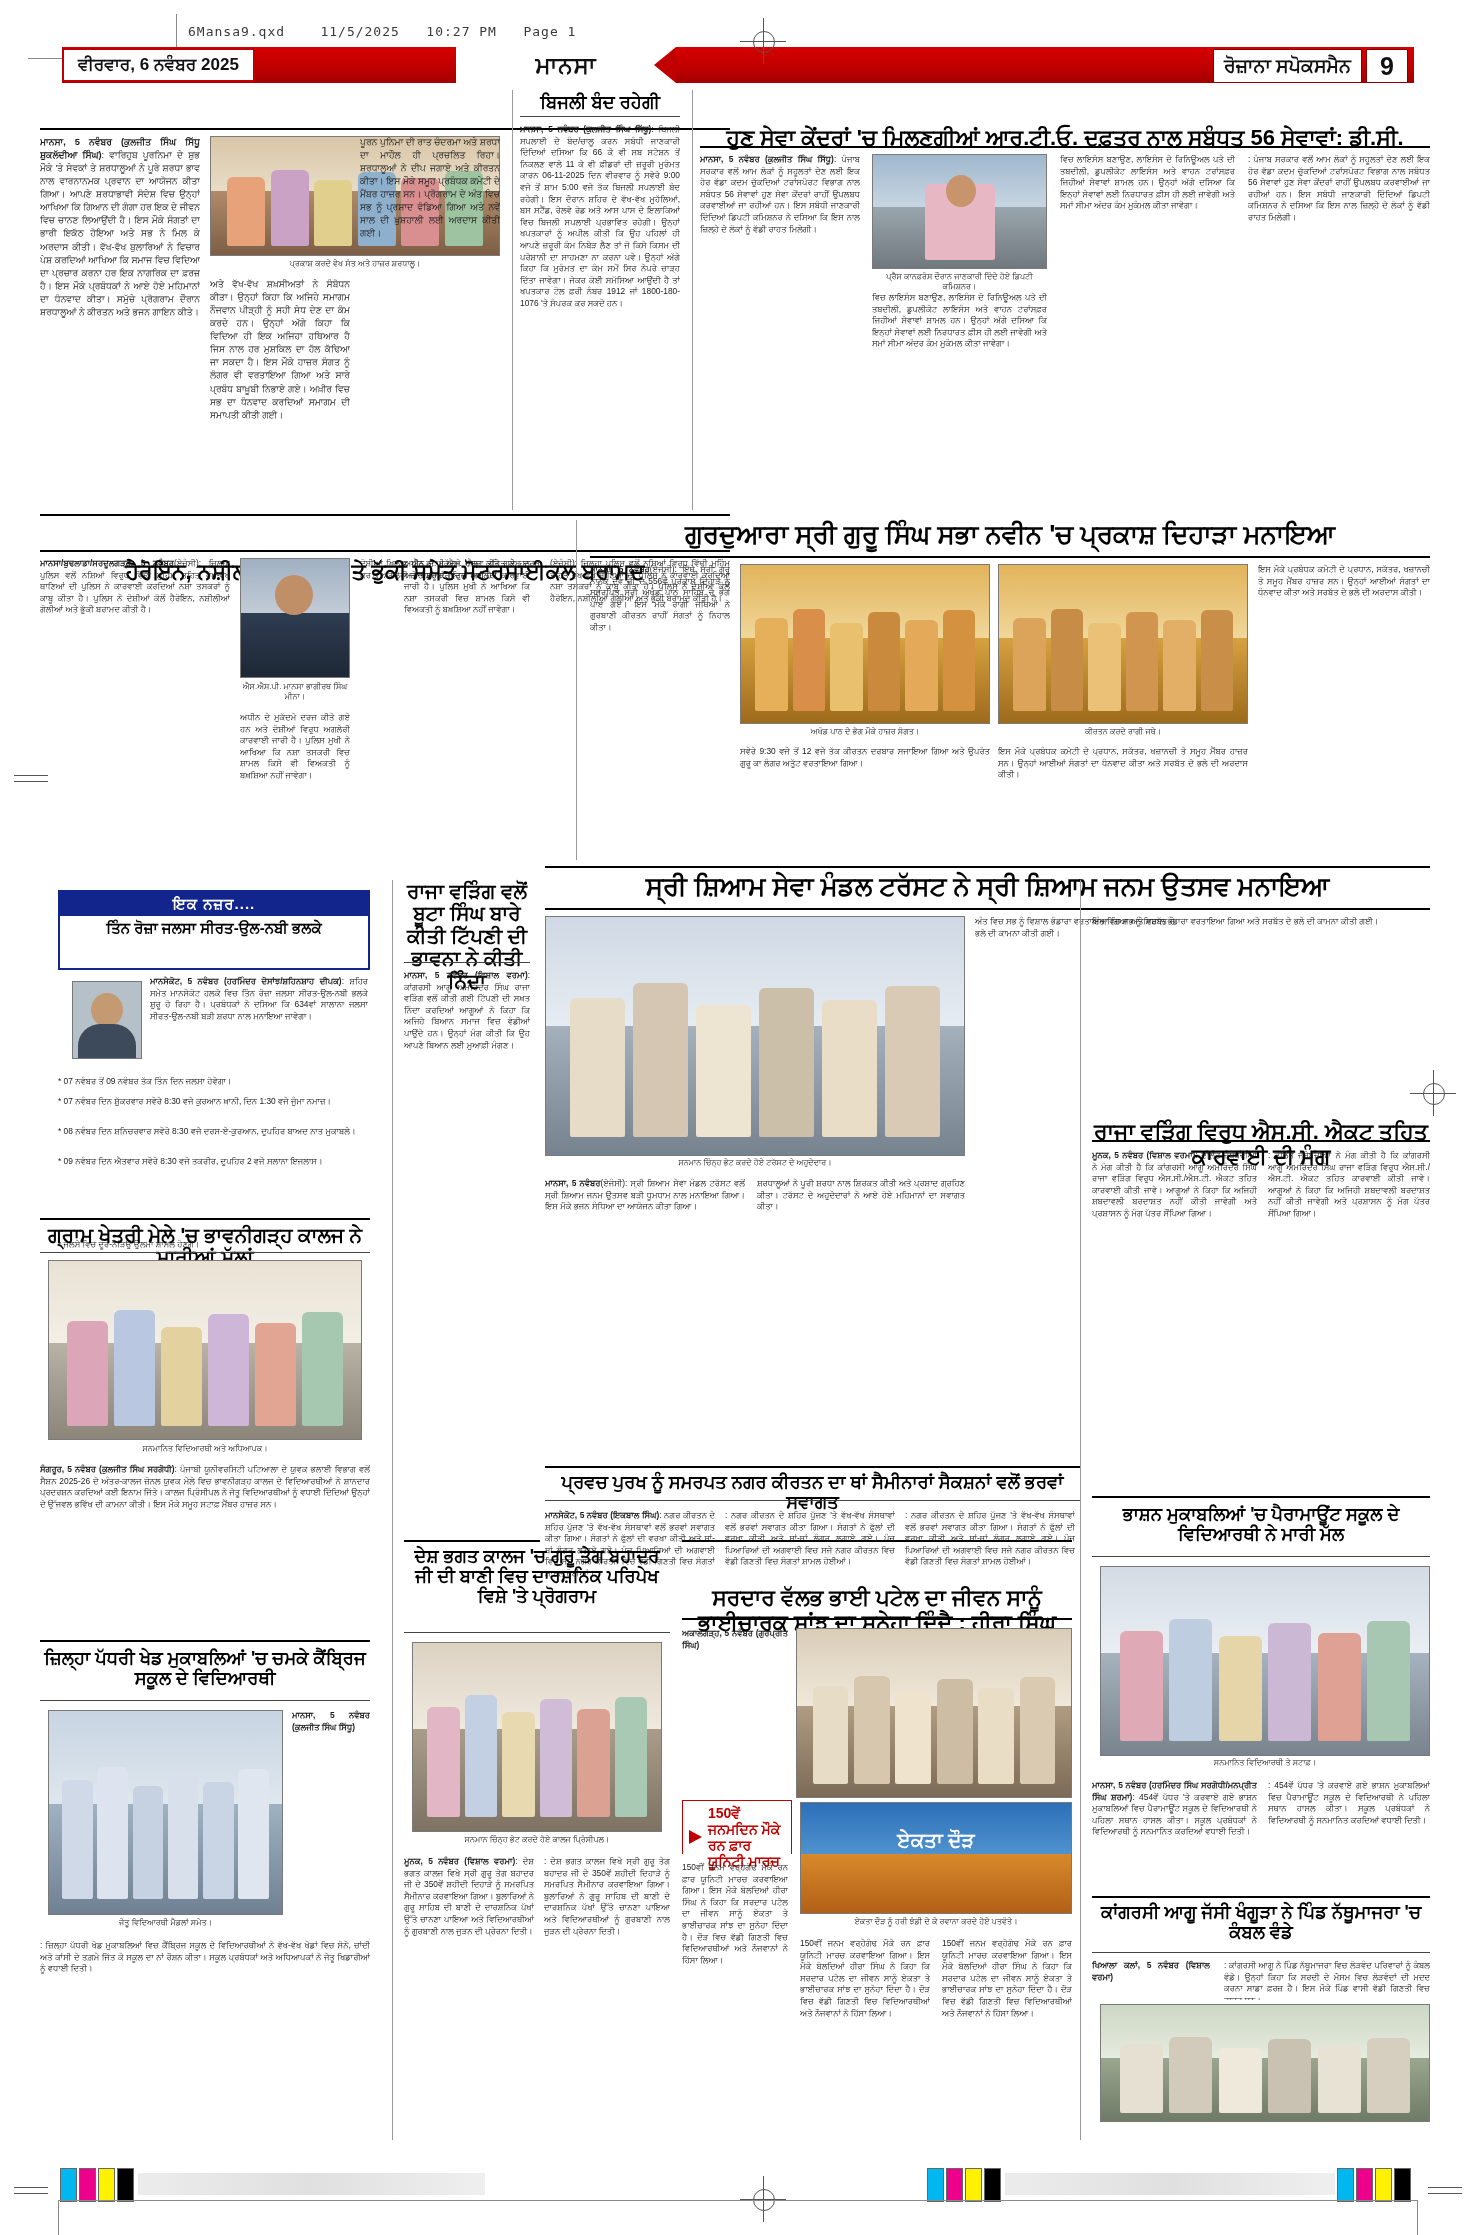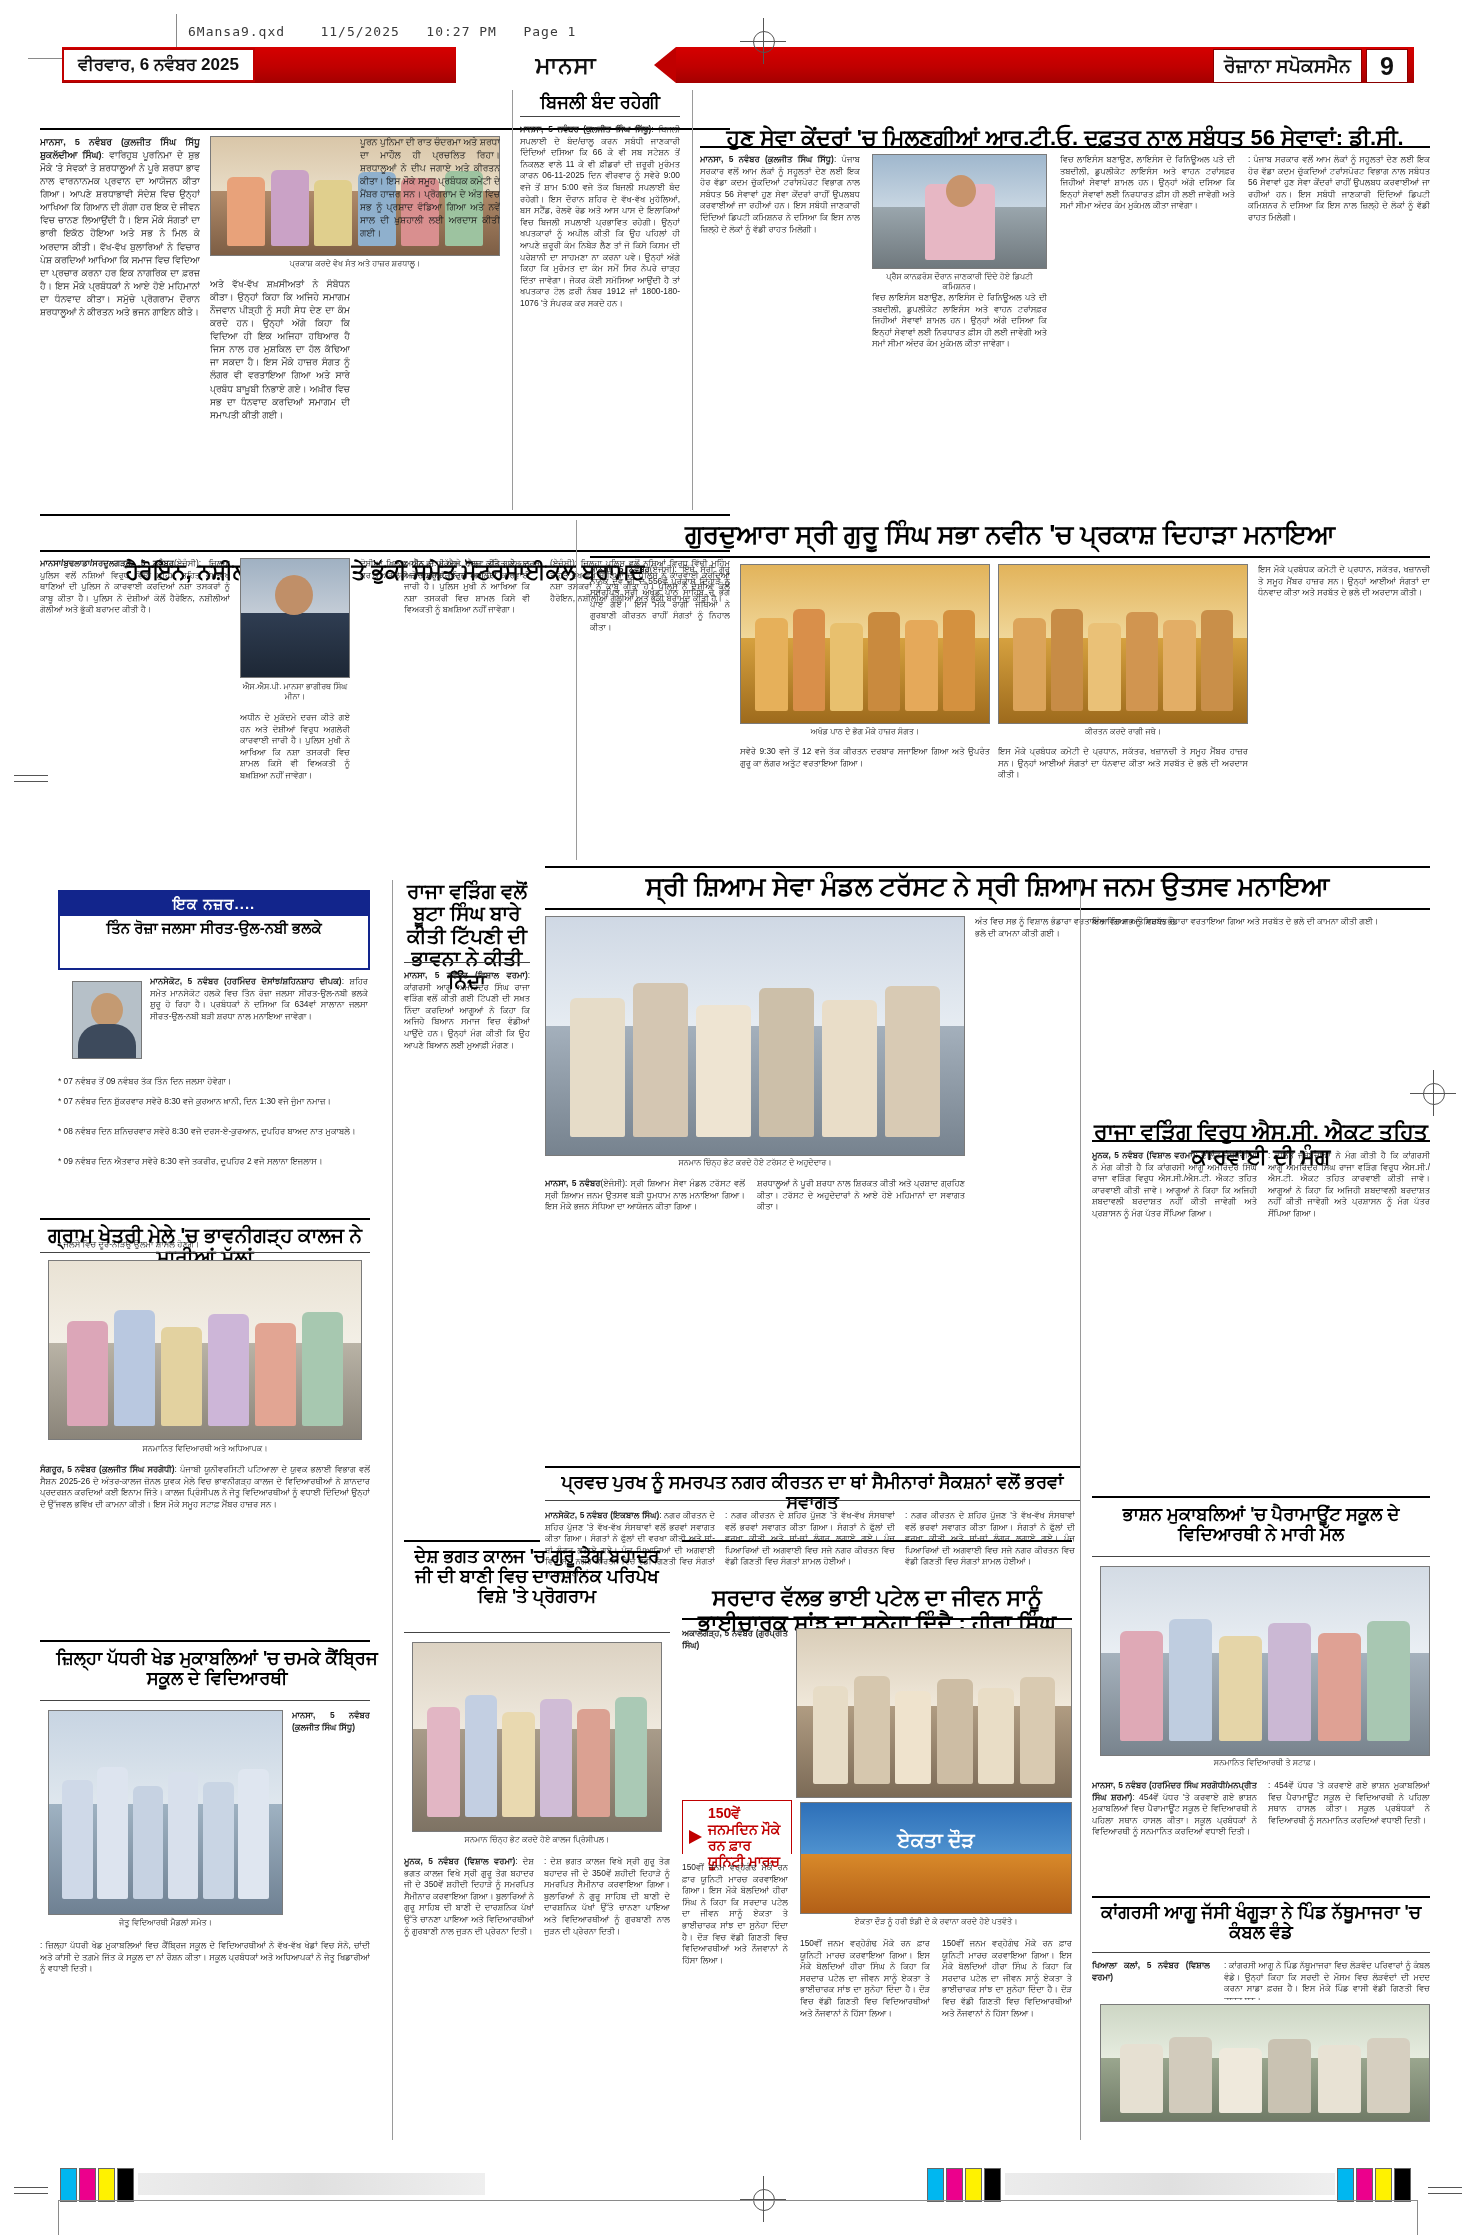--- a/index.html
+++ b/index.html
@@ -279,21 +279,21 @@
     <div class="f5" style="background:#e2a593;"></div>
       <div class="f6" style="background:#a7c8b0;"></div>
     <div class="frame"></div>
   </div>
   <div class="blk cap" style="left:48px;top:1444px;width:314px;">ਸਨਮਾਨਿਤ ਵਿਦਿਆਰਥੀ ਅਤੇ ਅਧਿਆਪਕ।</div>
   <div class="blk body b8" style="left:40px;top:1464px;width:330px;height:168px;">
     <span class="lead">ਸੰਗਰੂਰ, 5 ਨਵੰਬਰ (ਕੁਲਜੀਤ ਸਿੰਘ ਸਰਗੋਧੀ)</span><span>: ਪੰਜਾਬੀ ਯੂਨੀਵਰਸਿਟੀ ਪਟਿਆਲਾ ਦੇ ਯੁਵਕ ਭਲਾਈ ਵਿਭਾਗ ਵਲੋਂ ਸੈਸ਼ਨ 2025-26 ਦੇ ਅੰਤਰ-ਕਾਲਜ ਜ਼ੋਨਲ ਯੁਵਕ ਮੇਲੇ ਵਿਚ ਭਾਵਨੀਗੜ੍ਹ ਕਾਲਜ ਦੇ ਵਿਦਿਆਰਥੀਆਂ ਨੇ ਸ਼ਾਨਦਾਰ ਪ੍ਰਦਰਸ਼ਨ ਕਰਦਿਆਂ ਕਈ ਇਨਾਮ ਜਿੱਤੇ। ਕਾਲਜ ਪ੍ਰਿੰਸੀਪਲ ਨੇ ਜੇਤੂ ਵਿਦਿਆਰਥੀਆਂ ਨੂੰ ਵਧਾਈ ਦਿੰਦਿਆਂ ਉਨ੍ਹਾਂ ਦੇ ਉੱਜਵਲ ਭਵਿੱਖ ਦੀ ਕਾਮਨਾ ਕੀਤੀ। ਇਸ ਮੌਕੇ ਸਮੂਹ ਸਟਾਫ਼ ਮੈਂਬਰ ਹਾਜ਼ਰ ਸਨ।</span>
   </div>
 
   <div class="rule-h" style="left:40px;top:1640px;width:330px;"></div>
-  <div class="blk hl hl-md" style="left:52px;top:1648px;width:330px;">ਜ਼ਿਲ੍ਹਾ ਪੱਧਰੀ ਖੇਡ ਮੁਕਾਬਲਿਆਂ 'ਚ ਚਮਕੇ ਕੈਂਬ੍ਰਿਜ ਸਕੂਲ ਦੇ ਵਿਦਿਆਰਥੀ</div>
+  <div class="blk hl hl-md" style="left:40px;top:1648px;width:330px;">ਜ਼ਿਲ੍ਹਾ ਪੱਧਰੀ ਖੇਡ ਮੁਕਾਬਲਿਆਂ 'ਚ ਚਮਕੇ ਕੈਂਬ੍ਰਿਜ ਸਕੂਲ ਦੇ ਵਿਦਿਆਰਥੀ</div>
   <div class="rule-h thin" style="left:40px;top:1700px;width:330px;"></div>
 
   <div class="ph" style="left:48px;top:1710px;width:235px;height:205px;">
     <div class="sky" style="background:linear-gradient(180deg,#c7d4e2,#dfe7ee);"></div>
     <div class="grd" style="background:linear-gradient(180deg,#9fb2c2,#6e8092);"></div>
     <div class="f1" style="background:#cfd9e8;"></div>
       <div class="f2" style="background:#dde4ef;"></div>
     <div class="f3" style="background:#c6d2e2;"></div>
       <div class="f4" style="background:#d8e0ec;"></div>
     <div class="f5" style="background:#c9d5e4;"></div>

